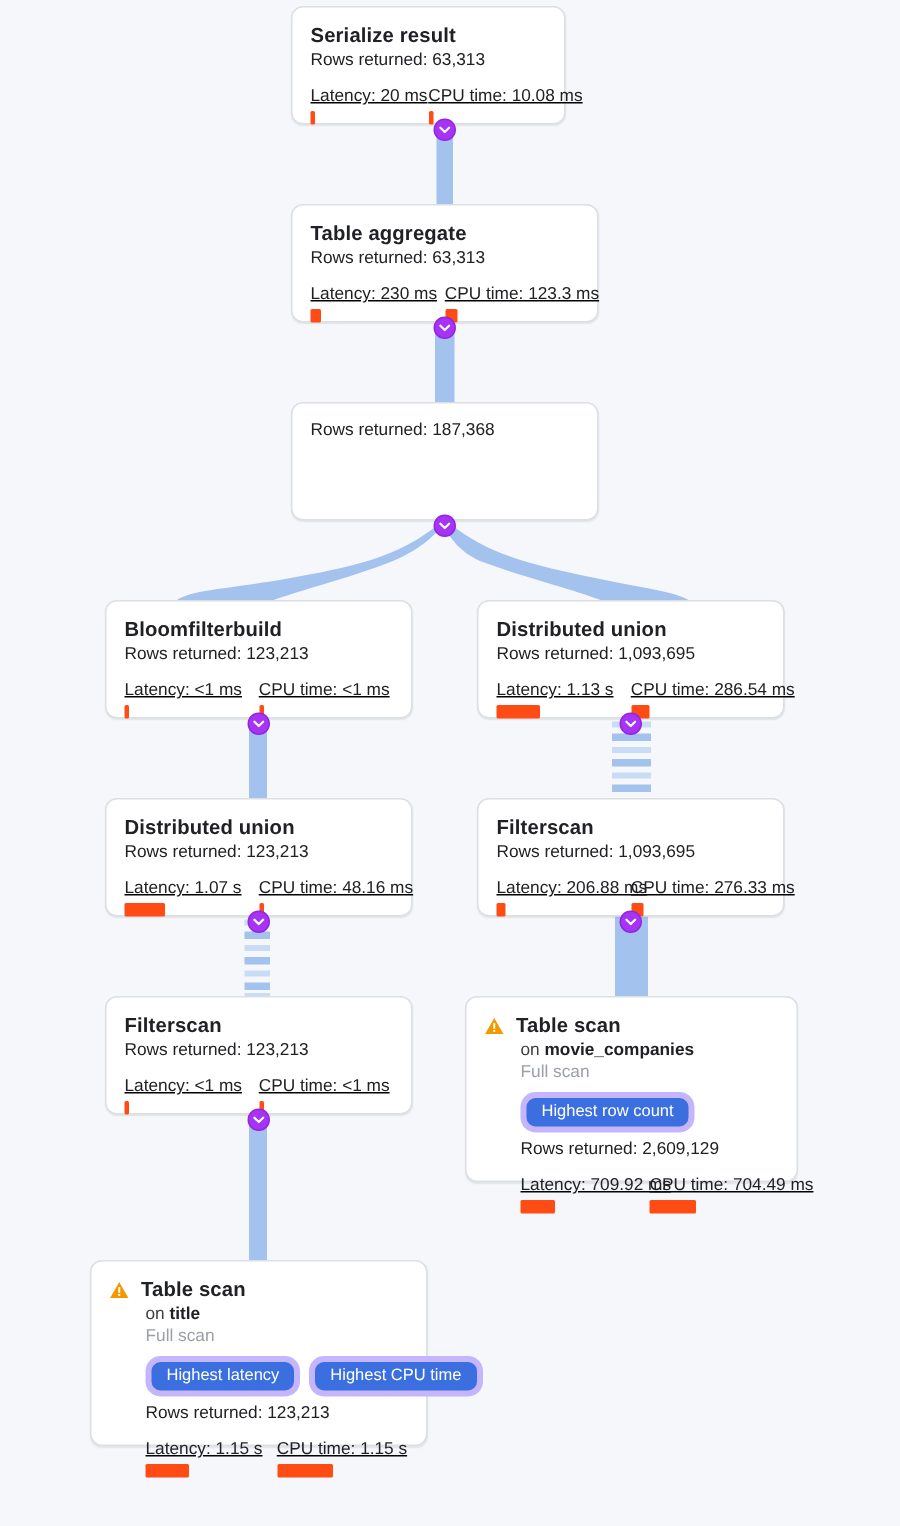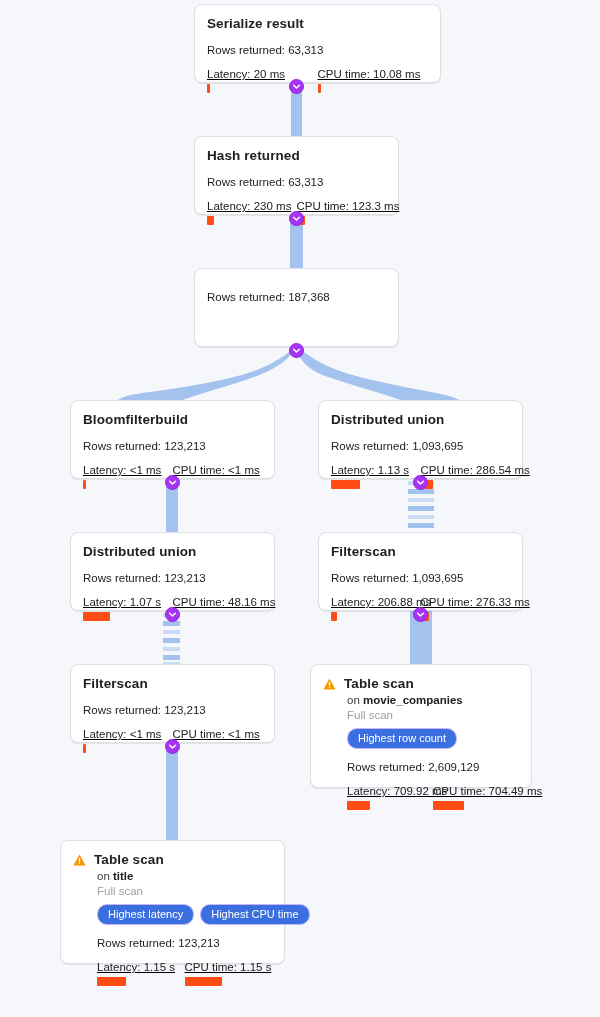--- a/index.html
+++ b/index.html
@@ -76,37 +76,37 @@
   }
   .scan-type {
     font-size: 11.5px;
     color: #9aa0a6;
     line-height: 15px;
   }
   .rows {
     font-size: 11.5px;
     color: #202124;
     line-height: 15px;
-    margin-top: 11px;
+    margin-top: 1px;
   }
   .badges {
     display: flex;
     gap: 6px;
     margin: 5px 0 4px 0;
   }
   .badge {
     display: inline-block;
     background: #3b6fe0;
     color: #ffffff;
     font-size: 11px;
     line-height: 14px;
     padding: 2px 10px 3px 10px;
     border-radius: 10px;
     white-space: nowrap;
-    border: 1px solid #c4b5fd;
+    border: 4px solid #c4b5fd;
   }
   .metrics {
     display: flex;
     margin-top: 9px;
   }
   .metric {
     min-width: 0;
     text-decoration: underline;
   }
   .metric.latency { flex: 0 0 auto; width: 50%; }
@@ -194,21 +194,21 @@
       <rect x="163" y="655" width="17" height="5" fill="#a3c2ee"></rect>
       <rect x="163" y="662" width="17" height="3" fill="#c9dcf5"></rect>
     </g>
 
     <rect x="410" y="611" width="22" height="56" fill="#a3c2ee"></rect>
 
     <rect x="166" y="743" width="12" height="100" fill="#a3c2ee"></rect>
   </svg>
 
   <div id="node-layer">
-      <div class="node" style="left: 194px; top: 4px; width: 247px; height: 79px;">
+      <div class="node" style="left: 194px; top: 4px; width: 183px; height: 79px;">
     <div class="node-head">
 
       <div class="node-head-text">
         <div class="node-title">Serialize result</div>
       </div>
     </div>
     <div class="node-body">
 
       <div class="rows">Rows returned: 63,313</div>
       <div class="metrics">
@@ -220,21 +220,21 @@
           <div class="metric-label">CPU time: 10.08 ms</div>
           <div class="metric-bar" style="width: 3px;"></div>
         </div>
       </div>
     </div>
   </div>
       <div class="node" style="left: 194px; top: 136px; width: 205px; height: 79px;">
     <div class="node-head">
 
       <div class="node-head-text">
-        <div class="node-title">Hash returned</div>
+        <div class="node-title">Table aggregate</div>
       </div>
     </div>
     <div class="node-body">
 
       <div class="rows">Rows returned: 63,313</div>
       <div class="metrics">
         <div class="metric latency">
           <div class="metric-label">Latency: 230 ms</div>
           <div class="metric-bar" style="width: 7px;"></div>
         </div>

